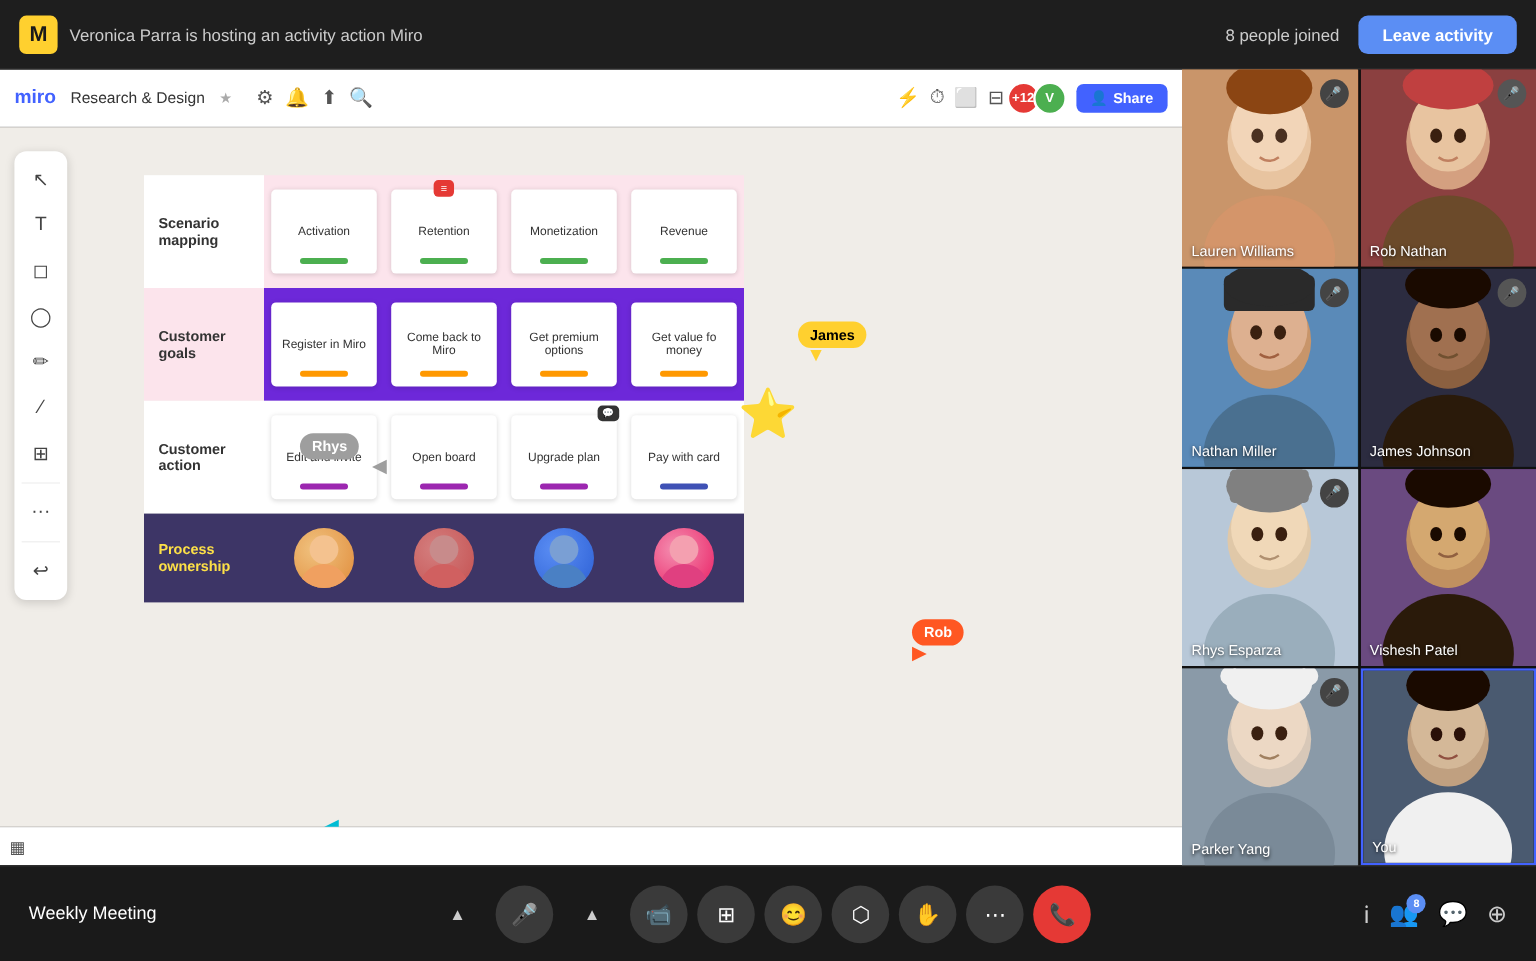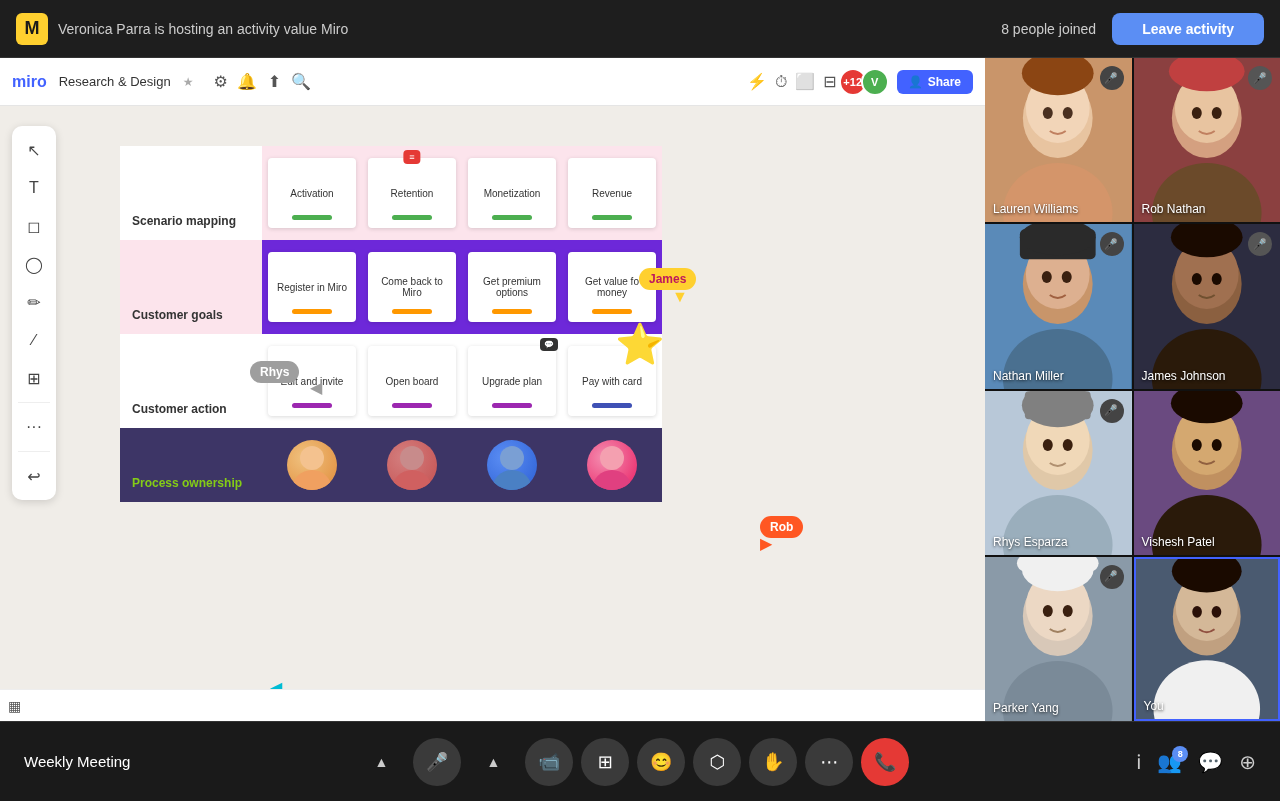--- a/index.html
+++ b/index.html
@@ -25,21 +25,21 @@
       font-weight: 900; font-size: 18px; color: #1a1a1a;
     }
     .host-text { color: #ccc; font-size: 14px; }
     .top-bar-right { display: flex; align-items: center; gap: 16px; }
     .people-joined { color: #ccc; font-size: 14px; }
     .leave-btn {
       background: #5b8ef4;
       color: white;
       border: none;
       border-radius: 8px;
-      padding: 8px 30px;
+      padding: 8px 20px;
       font-size: 14px;
       font-weight: 600;
       cursor: pointer;
     }
 
     
     .main-content {
       display: flex;
       flex: 1;
       overflow: hidden;
@@ -163,24 +163,24 @@
 
     .board-cell {
       width: 100px;
       display: flex;
       align-items: center;
       justify-content: center;
       padding: 12px 6px;
     }
 
     .row-header {
-      width: 142px;
+      width: 100px;
       padding: 12px;
       display: flex;
-      align-items: flex-end;
+      align-items: center;
       font-size: 12px;
       font-weight: 600;
       color: #333;
       background: white;
     }
 
     .row-pink { background: #fce4ec; }
     .row-pink-light { background: #6d28d9; }
     .row-white { background: white; }
     .row-dark { background: #3d3566; }
@@ -391,21 +391,21 @@
     .av4 { background: radial-gradient(circle at 35% 35%, #f48fb1, #e91e63); }
   </style>
 </head>
 <body>
 
 <div class="top-bar">
   <div class="top-bar-left">
     <div class="miro-logo-box">
       <span>M</span>
     </div>
-    <span class="host-text">Veronica Parra is hosting an activity value Miro</span>
+    <span class="host-text">Veronica Parra is hosting an activity action Miro</span>
   </div>
   <div class="top-bar-right">
     <span class="people-joined">8 people joined</span>
     <button class="leave-btn">Leave activity</button>
   </div>
 </div>
 
 <div class="main-content">
 
   <div class="canvas-area">
@@ -445,21 +445,21 @@
         <div class="tool-icon">◯</div>
         <div class="tool-icon">✏</div>
         <div class="tool-icon">∕</div>
         <div class="tool-icon">⊞</div>
         <div class="tool-divider"></div>
         <div class="tool-icon">···</div>
         <div class="tool-divider"></div>
         <div class="tool-icon">↩</div>
       </div>
 
-      <div class="cursor-label" style="background:#FFD02F; color:#be185d; top:162px; left:639px;text-align:center;">James</div>
+      <div class="cursor-label" style="background:#FFD02F; color:#000000; top:162px; left:665px;text-align:center;">James</div>
       <div class="cursor-arrow" style="top:182px; left:672px; color:#FFD02F;">▼</div>
 
       <div class="cursor-label" style="background:#9e9e9e; color:white; top:255px; left:250px;">Rhys</div>
       <div class="cursor-arrow" style="top:272px; left:310px; color:#9e9e9e;">◀</div>
 
       <div class="cursor-label" style="background:#ff5722; color:white; top:410px; left:760px;">Rob</div>
       <div class="cursor-arrow" style="top:428px; left:760px; color:#ff5722;">▶</div>
 
       <div class="cursor-arrow" style="top:572px; left:270px; color:#00bcd4;">◀</div>
 
@@ -553,21 +553,21 @@
           </div>
           <div class="board-cell row-white">
             <div class="sticky">
               <span>Pay with card</span>
               <div class="sticky-bar" style="background:#3f51b5;"></div>
             </div>
           </div>
         </div>
 
         <div class="board-row">
-          <div class="row-header" style="background:#3d3566; color:#84cc16;">
+          <div class="row-header" style="background:#3d3566; color:#fde047;">
             <span>Process ownership</span>
           </div>
           <div class="board-cell row-dark">
             <div class="process-avatar av1">
               <svg width="50" height="50" viewBox="0 0 50 50">
                 <circle cx="25" cy="18" r="12" fill="#f4c28f"></circle>
                 <circle cx="25" cy="50" r="20" fill="#f0a060"></circle>
               </svg>
             </div>
           </div>

